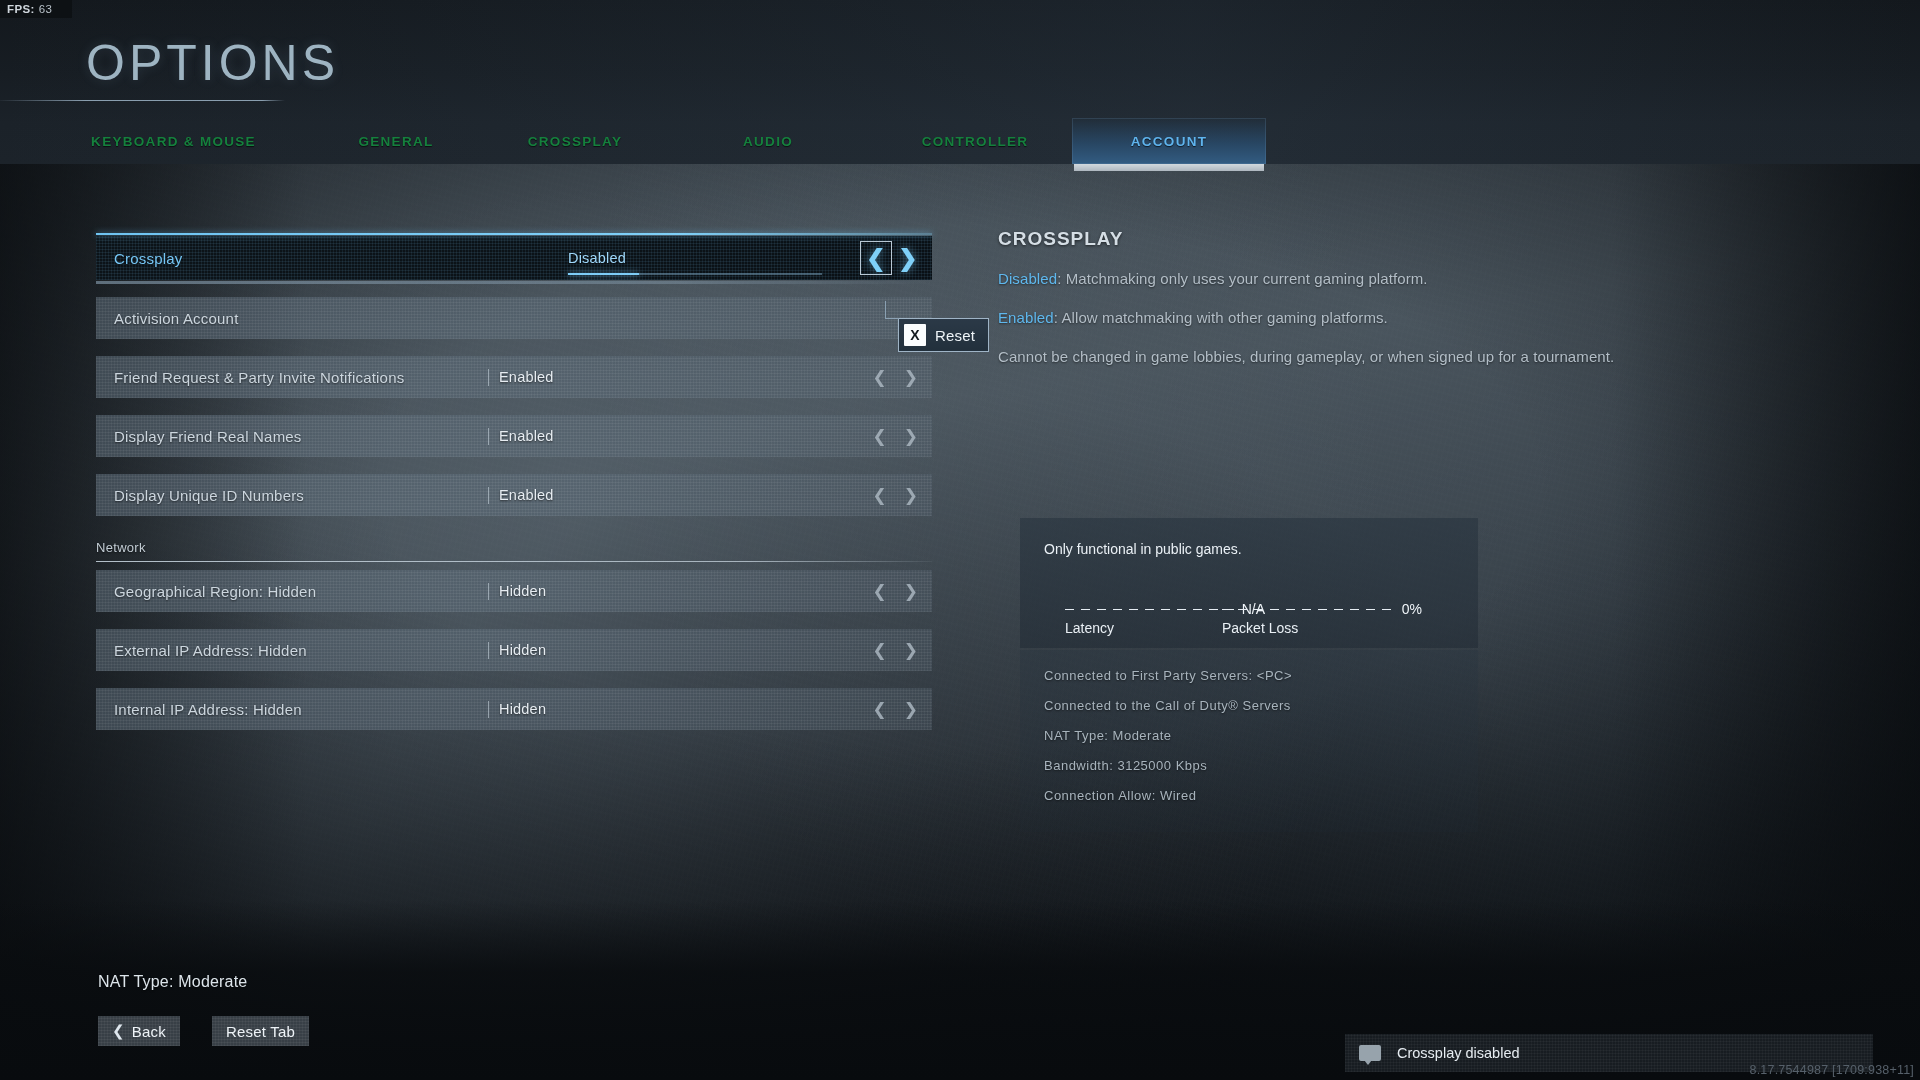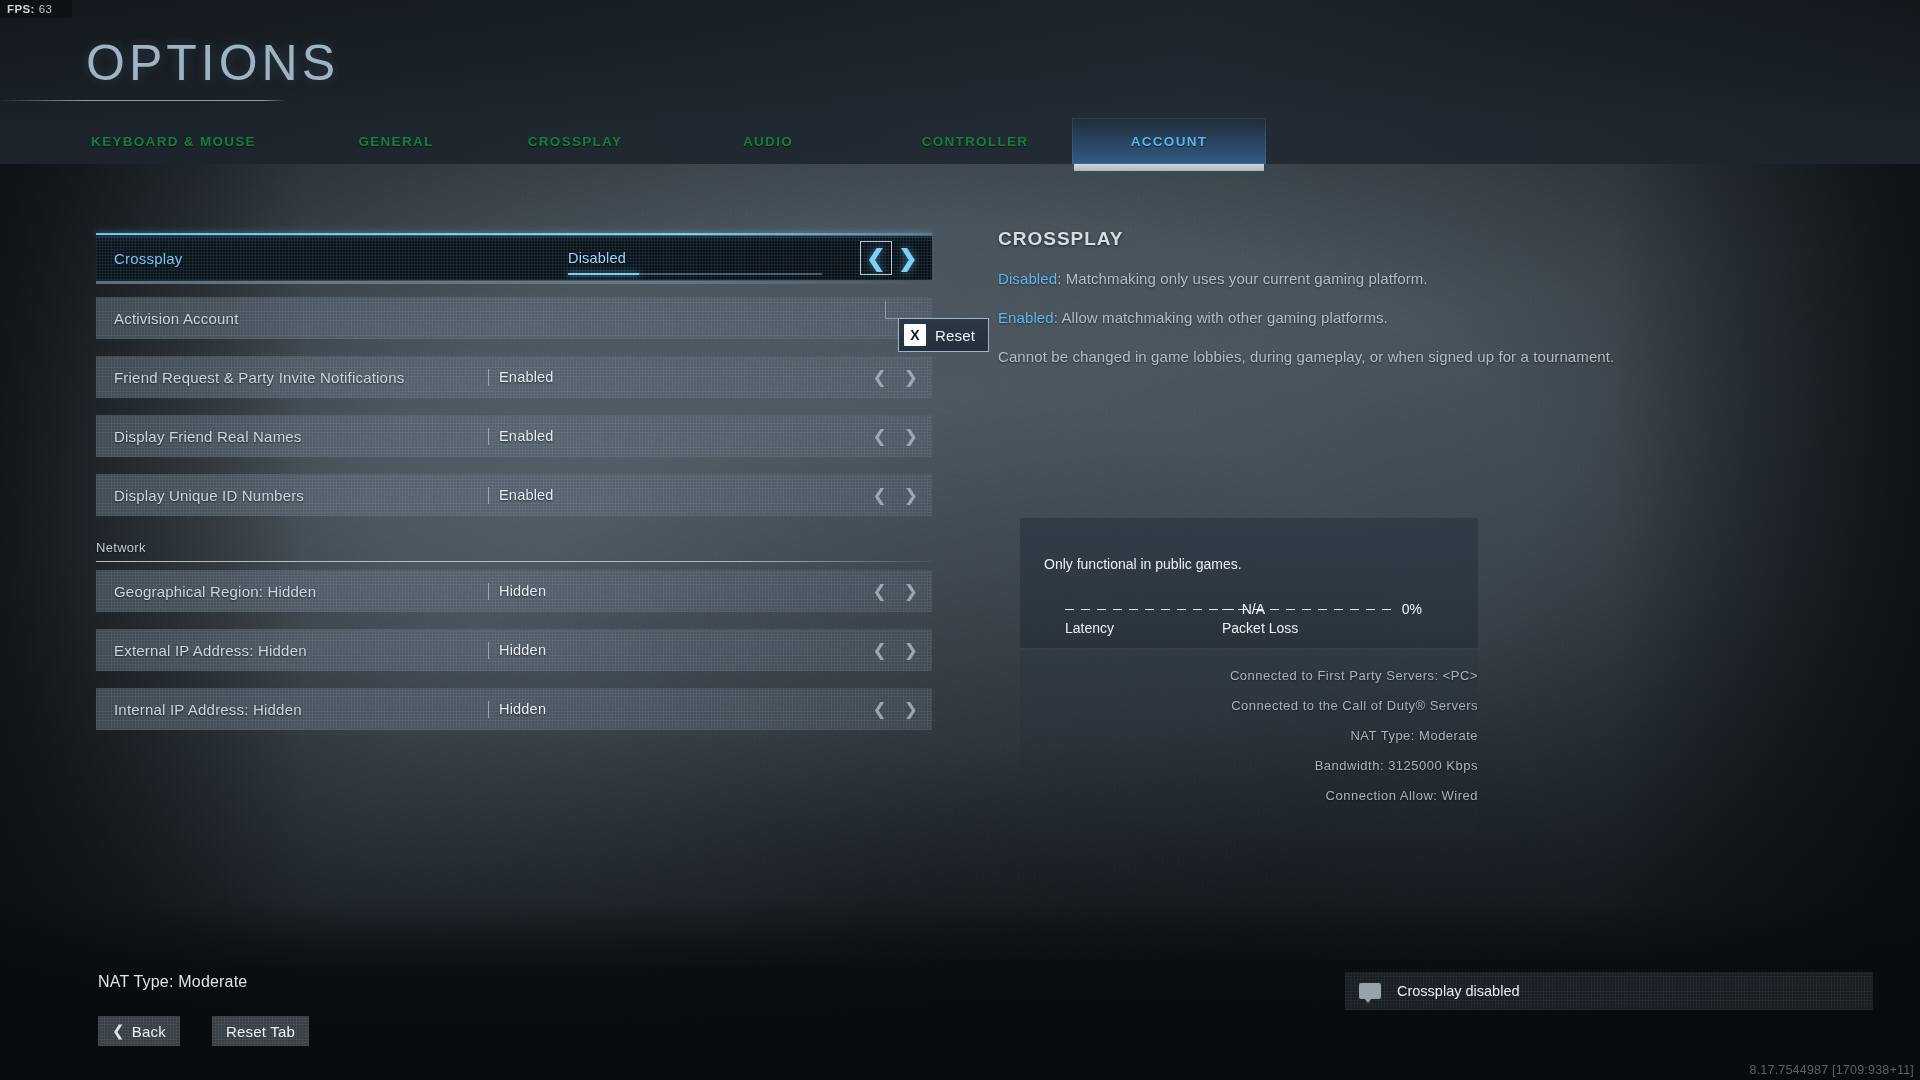--- a/index.html
+++ b/index.html
@@ -272,21 +272,21 @@
   }
   .info-line .hl { color: #5fb8ee; }
 
   
   #net-card {
     position: absolute; left: 1020px; top: 518px;
     width: 458px; height: 130px;
     background: linear-gradient(to bottom, rgba(40,52,63,0.62) 0%, rgba(33,43,53,0.58) 100%);
   }
   #net-card .note {
-    position: absolute; left: 24px; top: 38px;
+    position: absolute; left: 24px; top: 23px;
     color: #eaf0f5; font-size: 14px;
   }
   .meter {
     position: absolute; bottom: 12px;
     width: 200px;
   }
   .meter.latency { left: 22px; margin-left: 23px; }
   .meter.packet  { left: 202px; }
   .meter .bar-row {
     display: flex; align-items: center; gap: 6px;
@@ -298,21 +298,20 @@
   }
   .meter .mval { color: #f0f5f9; font-size: 14px; white-space: nowrap; }
   .meter .mlabel { color: #eaf0f5; font-size: 14px; }
 
   
   #conn-card {
     position: absolute; left: 1020px; top: 650px;
     width: 458px; height: 182px;
     background: linear-gradient(to bottom, rgba(40,52,63,0.40) 0%, rgba(30,40,49,0.22) 100%);
     padding: 18px 0 0 24px;
-    text-align: right;
   }
   #conn-card .cline {
     font-size: 13px;
     color: #a8b4bd;
     letter-spacing: .5px;
     margin-bottom: 15px;
     text-shadow: 0 1px 2px rgba(0,0,0,.5);
   }
 
   
@@ -346,21 +345,21 @@
     background-image:
       repeating-linear-gradient(0deg, rgba(255,255,255,0.05) 0 1px, rgba(0,0,0,0) 1px 3px),
       repeating-linear-gradient(90deg, rgba(255,255,255,0.04) 0 1px, rgba(0,0,0,0) 1px 3px);
   }
   .btn > * { position: relative; z-index: 2; }
   #back-button { left: 98px; }
   #reset-tab-button { left: 212px; }
   .chev-left { font-size: 15px; color: #dfe7ee; }
 
   #toast {
-    position: absolute; left: 1345px; top: 972px;
+    position: absolute; left: 1345px; top: 1034px;
     width: 528px; height: 38px;
     display: flex; align-items: center; gap: 16px;
     padding-left: 14px;
     background: rgba(60,70,80,0.30);
     z-index: 32;
   }
   #toast::before {
     content:""; position:absolute; inset:0;
     background-image:
       repeating-linear-gradient(0deg, rgba(255,255,255,0.035) 0 1px, rgba(0,0,0,0) 1px 3px),

